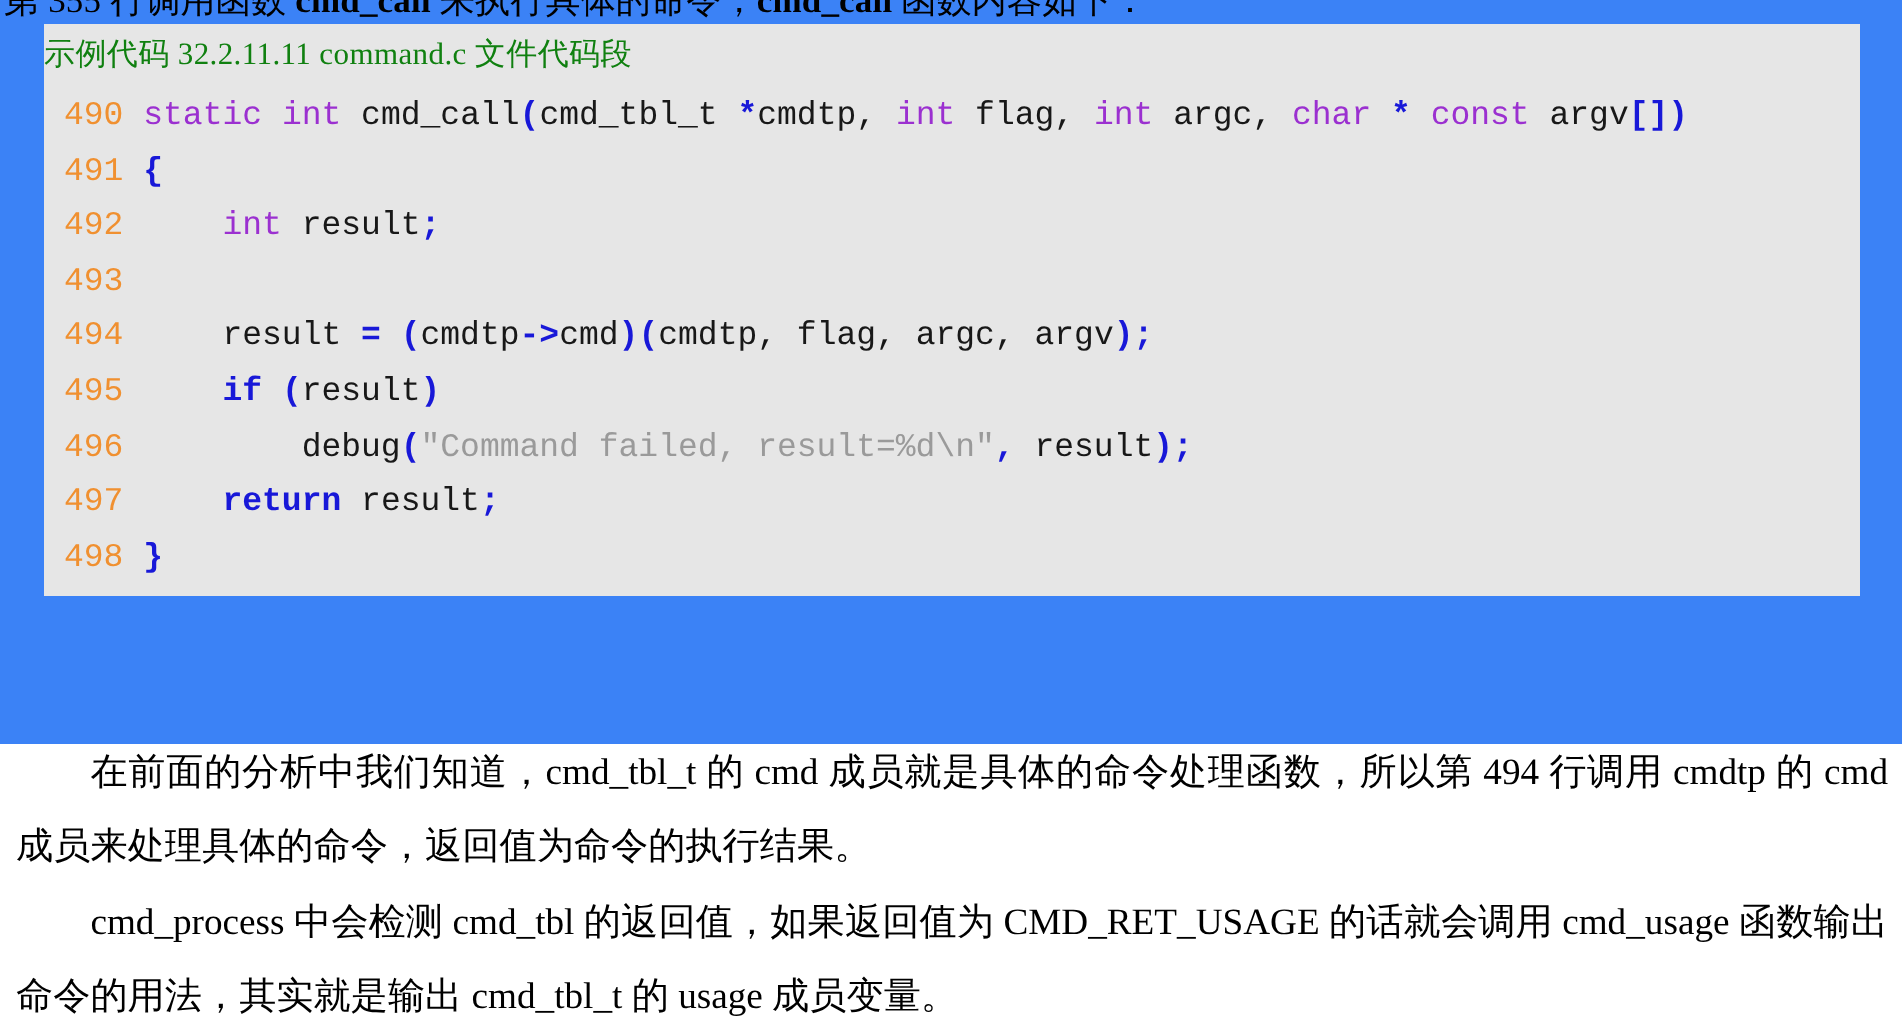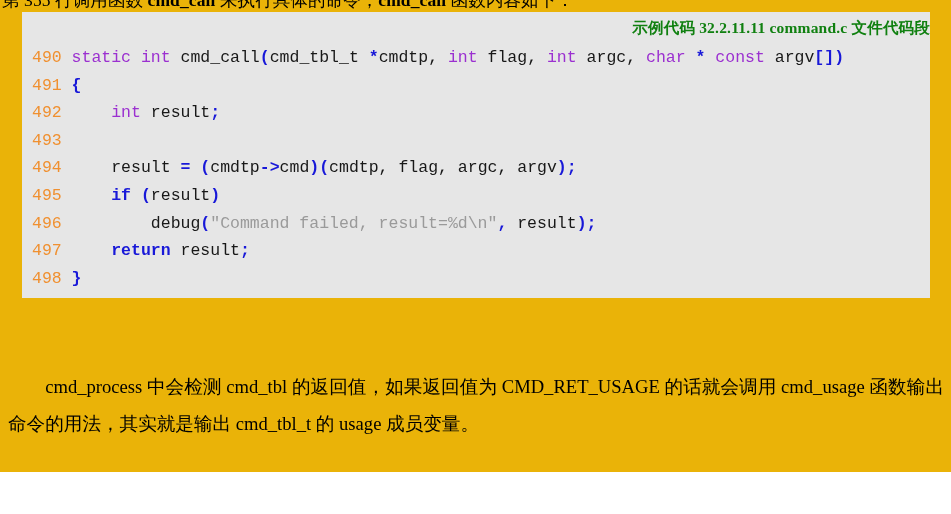--- a/index.html
+++ b/index.html
@@ -11,22 +11,22 @@
     width: 951px;
     height: 514px;
     overflow: hidden;
     font-family: "Liberation Serif", serif;
     color: #000000;
   }
 
   .page {
     position: relative;
     width: 951px;
-    height: 472px;
-    background: #eab308;
+    height: 372px;
+    background: #3b82f6;
   }
 
   
   .intro-clip {
     position: absolute;
     left: 0;
     top: -11px;
     width: 951px;
     height: 22px;
     overflow: hidden;
@@ -47,25 +47,24 @@
     left: 22px;
     top: 12px;
     width: 908px;
     background: #e6e6e6;
     padding: 0;
   }
   .code-caption {
     color: #108010;
     font-family: "Liberation Serif", serif;
     font-size: 15.5px;
-    text-align: right;
+    text-align: left;
     padding: 6px 0 5px 0;
     line-height: 19px;
     letter-spacing: 0.2px;
-    font-weight: bold;
   }
   .code-body {
     font-family: "Liberation Mono", monospace;
     font-size: 16.5px;
     line-height: 27.6px;
     padding: 2px 0 6px 0;
     white-space: pre-wrap;
     word-break: break-word;
   }
   .code-line {
@@ -106,16 +105,17 @@
       <span>第 355 行调用函数 </span><b>cmd_call</b><span> 来执行具体的命令，</span><b>cmd_call</b><span> 函数内容如下：</span>
     </div>
   </div>
 
   <div class="code-figure">
     <div class="code-caption">示例代码 32.2.11.11 command.c 文件代码段</div>
     <div class="code-body"><div class="code-line"><span class="ln">490 </span><span class="kw">static</span><span class="pln"> </span><span class="kw">int</span><span class="pln"> cmd_call</span><span class="pnb">(</span><span class="pln">cmd_tbl_t </span><span class="pnb">*</span><span class="pln">cmdtp, </span><span class="kw">int</span><span class="pln"> flag, </span><span class="kw">int</span><span class="pln"> argc, </span><span class="kw">char</span><span class="pln"> </span><span class="pnb">*</span><span class="pln"> </span><span class="kw">const</span><span class="pln"> argv</span><span class="pnb">[])</span></div><div class="code-line"><span class="ln">491 </span><span class="pnb">{</span></div><div class="code-line"><span class="ln">492 </span><span class="pln">    </span><span class="kw">int</span><span class="pln"> result</span><span class="pnb">;</span></div><div class="code-line"><span class="ln">493 </span><span>&nbsp;</span></div><div class="code-line"><span class="ln">494 </span><span class="pln">    result </span><span class="pnb">=</span><span class="pln"> </span><span class="pnb">(</span><span class="pln">cmdtp</span><span class="pnb">-&gt;</span><span class="pln">cmd</span><span class="pnb">)(</span><span class="pln">cmdtp, flag, argc, argv</span><span class="pnb">);</span></div><div class="code-line"><span class="ln">495 </span><span class="pln">    </span><span class="kwb">if</span><span class="pln"> </span><span class="pnb">(</span><span class="pln">result</span><span class="pnb">)</span></div><div class="code-line"><span class="ln">496 </span><span class="pln">        debug</span><span class="pnb">(</span><span class="str">"Command failed, result=%d\n"</span><span class="pnb">,</span><span class="pln"> result</span><span class="pnb">);</span></div><div class="code-line"><span class="ln">497 </span><span class="pln">    </span><span class="kwb">return</span><span class="pln"> result</span><span class="pnb">;</span></div><div class="code-line"><span class="ln">498 </span><span class="pnb">}</span></div></div>
   </div>
 
   <div class="prose">
+      <p class="para">在前面的分析中我们知道，cmd_tbl_t 的 cmd 成员就是具体的命令处理函数，所以第 494 行调用 cmdtp 的 cmd 成员来处理具体的命令，返回值为命令的执行结果。</p>
       <p class="para">cmd_process 中会检测 cmd_tbl 的返回值，如果返回值为 CMD_RET_USAGE 的话就会调用 cmd_usage 函数输出命令的用法，其实就是输出 cmd_tbl_t 的 usage 成员变量。</p>
     </div>
 
 </div>
 
 </body></html>

